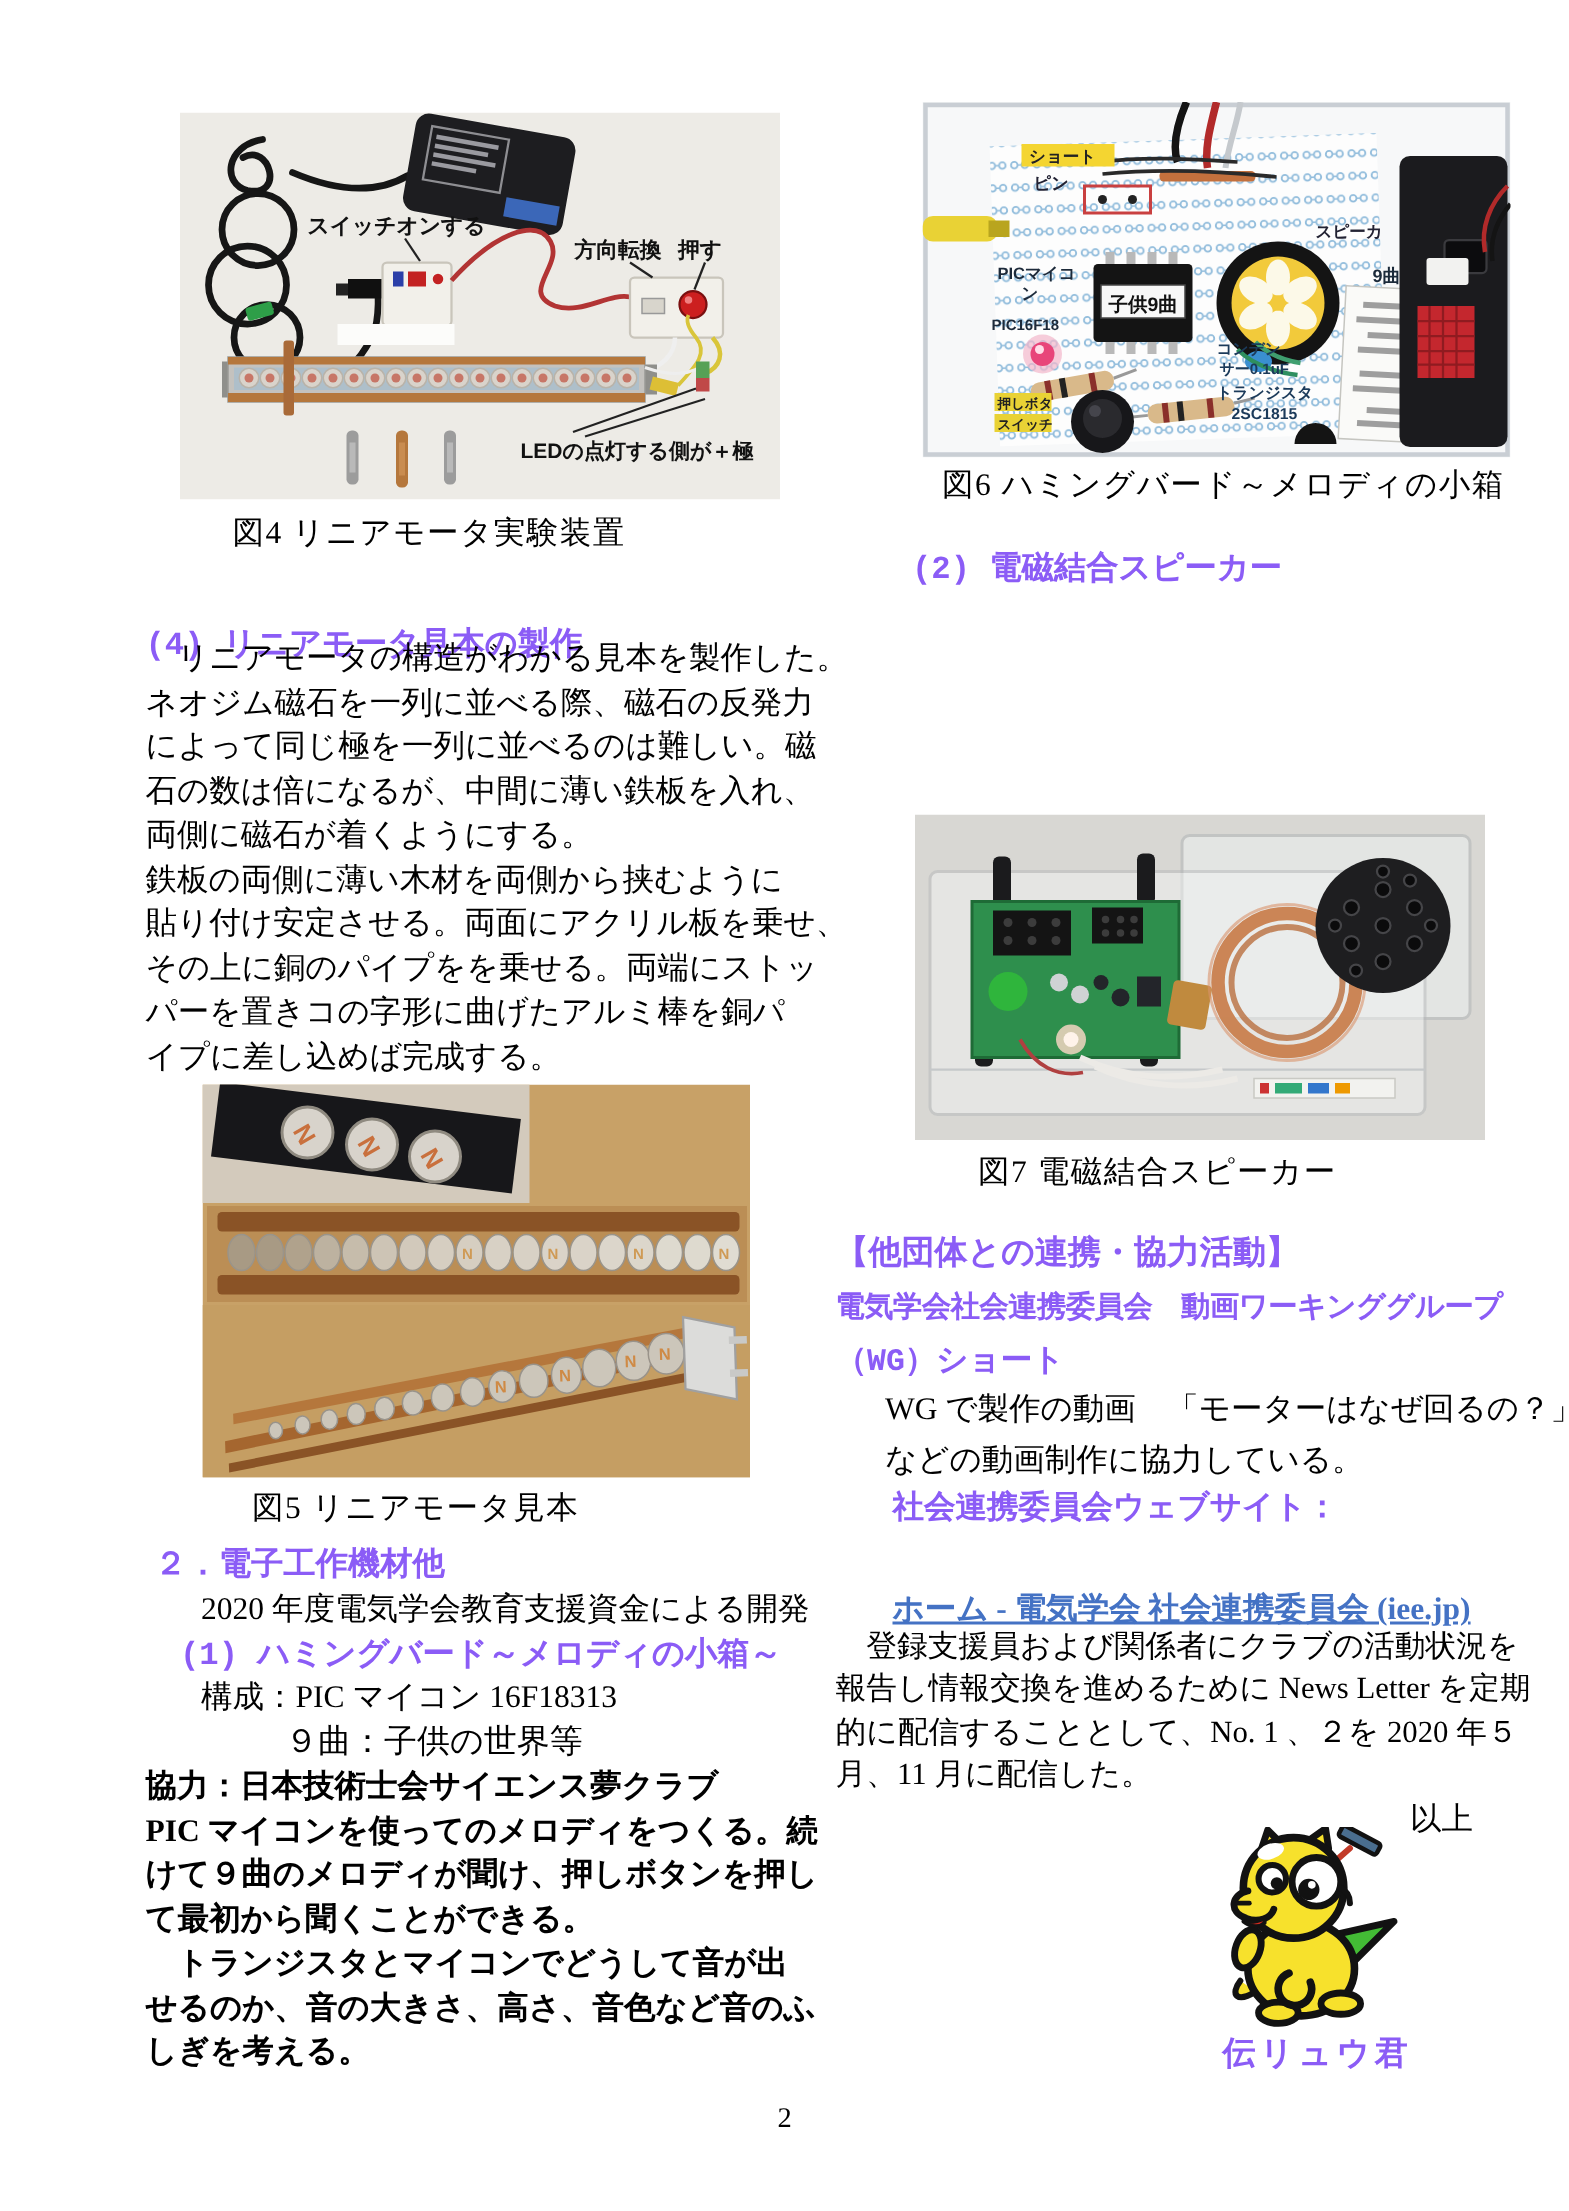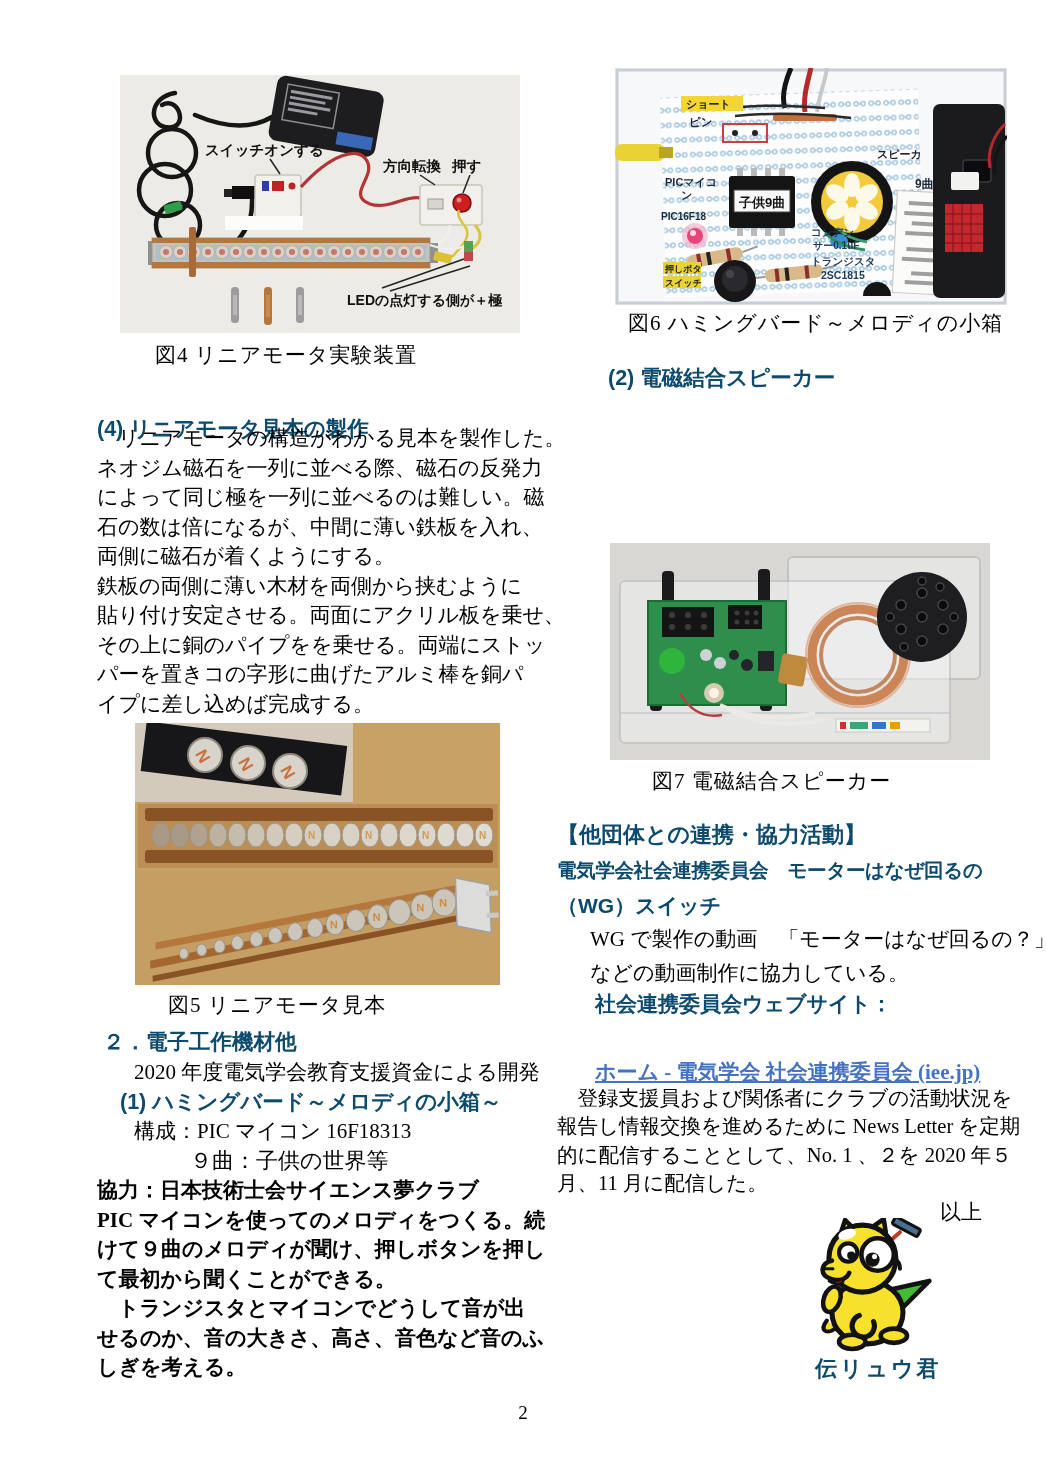--- a/index.html
+++ b/index.html
@@ -1,19 +1,19 @@
 <!DOCTYPE html>
 <html><head>
 <meta charset="utf-8">
 <style>
   html,body{margin:0;padding:0;background:#ffffff;}
   .page{position:relative;width:1046px;height:1474px;background:#ffffff;overflow:hidden;}
   .abs{position:absolute;}
   .serif{font-family:"Liberation Serif","DejaVu Serif",serif;color:#000000;}
-  .gothic{font-family:Liberation Sans, sans-serif;font-weight:700;color:#0c4a6e;}
+  .gothic{font-family:Liberation Mono, monospace;font-weight:700;color:#8b5cf6;}
   .body-text{font-size:21px;line-height:29.5px;white-space:pre;}
   .h21{font-size:21.5px;}
   .caption{font-size:21px;letter-spacing:1px;}
   .link{color:#4472c4;text-decoration:underline;font-size:21px;font-weight:700;
         font-family:"Liberation Serif","DejaVu Serif",serif;cursor:pointer;}
   svg text{font-family:"Liberation Sans","DejaVu Sans",sans-serif;}
 </style>
 </head>
 <body>
 
@@ -462,22 +462,22 @@
       <rect x="226" y="176" width="94" height="13" fill="#f2f2ef" stroke="#c9c9c4" stroke-width="1"></rect>
       <rect x="230" y="179" width="6" height="7" fill="#cc3333"></rect>
       <rect x="240" y="179" width="18" height="7" fill="#33aa77"></rect>
       <rect x="262" y="179" width="14" height="7" fill="#3377cc"></rect>
       <rect x="280" y="179" width="10" height="7" fill="#ee9900"></rect>
     </g>
   </svg>
   <div class="abs serif caption" style="left:652px;top:767px;">図7 電磁結合スピーカー</div>
 
   <div class="abs gothic" style="left:557px;top:820px;font-size:22px;">【他団体との連携・協力活動】</div>
-  <div class="abs gothic" style="left:557px;top:857px;font-size:19.5px;letter-spacing:-0.3px;white-space:pre;">電気学会社会連携委員会　モーターはなぜ回るの</div>
-  <div class="abs gothic" style="left:557px;top:892px;font-size:21px;">（WG）スイッチ</div>
+  <div class="abs gothic" style="left:557px;top:857px;font-size:19.5px;letter-spacing:-0.3px;white-space:pre;">電気学会社会連携委員会　動画ワーキンググループ</div>
+  <div class="abs gothic" style="left:557px;top:892px;font-size:21px;">（WG）ショート</div>
   <div class="abs serif" style="left:590px;top:922px;font-size:21px;line-height:34px;white-space:pre;">WG で製作の動画　「モーターはなぜ回るの？」
 などの動画制作に協力している。</div>
   <div class="abs gothic" style="left:595px;top:990px;font-size:21px;">社会連携委員会ウェブサイト：</div>
   <a class="abs link" style="left:595px;top:1021px;margin-top:37px;">ホーム - 電気学会 社会連携委員会 (iee.jp)</a>
 
   <div class="abs serif" style="left:557px;top:1084px;font-size:20.5px;line-height:28.3px;white-space:pre;">　登録支援員および関係者にクラブの活動状況を
 報告し情報交換を進めるために News Letter を定期
 的に配信することとして、No. 1 、２を 2020 年５
 月、11 月に配信した。</div>
   <div class="abs serif" style="left:940px;top:1198px;font-size:21px;">以上</div>

